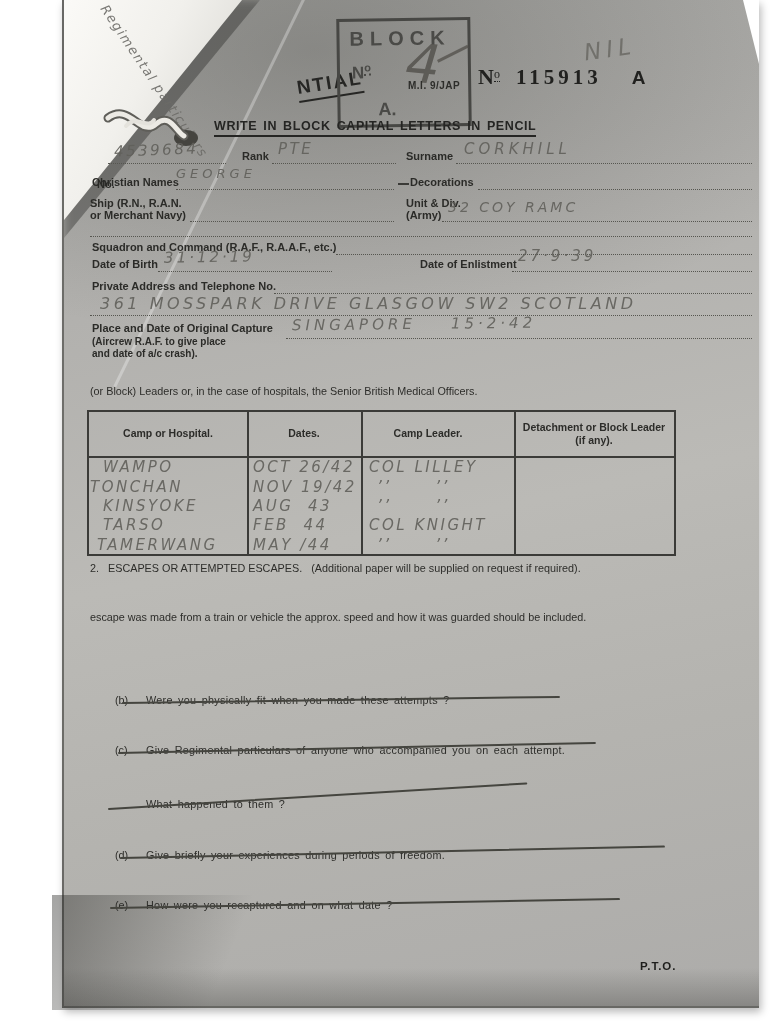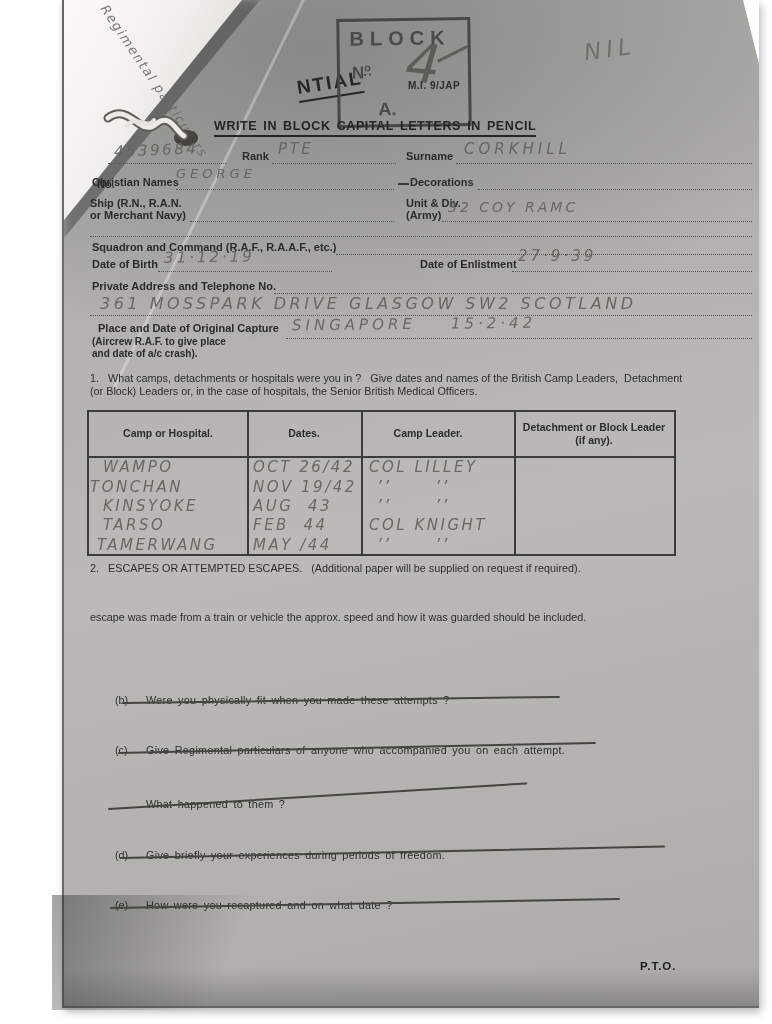--- a/index.html
+++ b/index.html
@@ -63,20 +63,23 @@
       <div style="position:absolute;left:10px;top:6px;font-size:20px;font-weight:600;letter-spacing:6px;">BLOCK</div>
       <div style="position:absolute;left:12px;top:40px;font-size:17px;font-weight:600;">
         <span>N</span><span style="font-size:11px;vertical-align:super;border-bottom:2px dotted #4a4a47;">o</span>
       </div>
       <div style="position:absolute;left:38px;bottom:4px;font-size:18px;font-weight:600;">A.</div>
       <div class="hw" style="left:66px;top:12px;font-size:54px;letter-spacing:0;color:#55534e;transform:rotate(6deg);opacity:.85;">4</div>
       <div style="position:absolute;left:96px;top:32px;width:34px;height:2.5px;background:#55534e;transform:rotate(-26deg);opacity:.8;"></div>
     </div>
     <div style="position:absolute;left:344px;top:80px;font-size:10px;font-weight:700;color:#2d2d2a;letter-spacing:.5px;">M.I. 9/JAP</div>
 
+    <div class="serif" style="position:absolute;left:414px;top:64px;color:#21211f;">
+      <span style="font-size:22px;font-weight:600;">N</span><span style="font-size:12px;vertical-align:super;border-bottom:1.5px dotted #21211f;">o</span><span style="font-size:21px;letter-spacing:4px;margin-left:16px;font-weight:600;">115913</span><span style="font-family:'Liberation Sans',sans-serif;font-size:19px;font-weight:800;margin-left:30px;">A</span>
+    </div>
 
     <div class="hw" style="left:520px;top:36px;font-size:23px;letter-spacing:5px;transform:rotate(-8deg);color:#6d6c67;">NIL</div>
 
     <div style="position:absolute;left:150px;top:116px;width:380px;text-align:left;">
       <span style="font-weight:700;font-size:12.5px;letter-spacing:.6px;word-spacing:2px;color:#252523;
                    border-bottom:2px solid #252523;padding-bottom:2px;white-space:pre;">WRITE IN BLOCK CAPITAL LETTERS IN PENCIL</span>
     </div>
 
     <div class="lbl" style="left:33px;top:150px;margin-top:28px;">No.</div>
     <div class="dots" style="left:44px;top:147px;width:118px;height:16px;"></div>
@@ -113,27 +116,26 @@
     <div class="hw" style="left:100px;top:248px;font-size:15px;letter-spacing:3px;transform:rotate(-1deg);">31·12·19</div>
     <div class="lbl" style="left:356px;top:258px;">Date of Enlistment</div>
     <div class="dots" style="left:448px;top:255px;width:240px;height:16px;"></div>
     <div class="hw" style="left:454px;top:247px;font-size:15px;letter-spacing:3px;">27·9·39</div>
 
     <div class="lbl" style="left:28px;top:280px;">Private Address and Telephone No.</div>
     <div class="dots" style="left:210px;top:277px;width:478px;height:16px;"></div>
     <div class="dots" style="left:26px;top:299px;width:662px;height:16px;"></div>
     <div class="hw" style="left:36px;top:294px;font-size:16px;letter-spacing:3.5px;">361 MOSSPARK DRIVE GLASGOW SW2 SCOTLAND</div>
 
-    <div class="lbl" style="left:34px;top:322px;">Place and Date of Original Capture</div>
+    <div class="lbl" style="left:28px;top:322px;">Place and Date of Original Capture</div>
     <div class="dots" style="left:222px;top:322px;width:466px;height:16px;"></div>
     <div class="hw" style="left:228px;top:315px;font-size:15px;letter-spacing:4px;transform:rotate(-0.6deg);">SINGAPORE    15·2·42</div>
     <div class="lbl small" style="left:28px;top:336px;">(Aircrew R.A.F. to give place</div>
     <div class="lbl small" style="left:28px;top:348px;">and date of a/c crash).</div>
 
-    <div class="q" style="left:26px;top:372px;">1.   What camps, detachments or hospitals were you in ?   Give dates and names of the British Camp Leaders,  Detachment</div>
     <div class="q" style="left:26px;top:385px;">(or Block) Leaders or, in the case of hospitals, the Senior British Medical Officers.</div>
 
     <div class="tbl">
       <div class="vline" style="left:158px;"></div>
       <div class="vline" style="left:272px;"></div>
       <div class="vline" style="left:425px;"></div>
       <div class="hline" style="top:44px;"></div>
       <div class="th" style="left:0;width:158px;top:15px;">Camp or Hospital.</div>
       <div class="th" style="left:158px;width:114px;top:15px;">Dates.</div>
       <div class="th" style="left:272px;width:134px;top:15px;">Camp Leader.</div>

